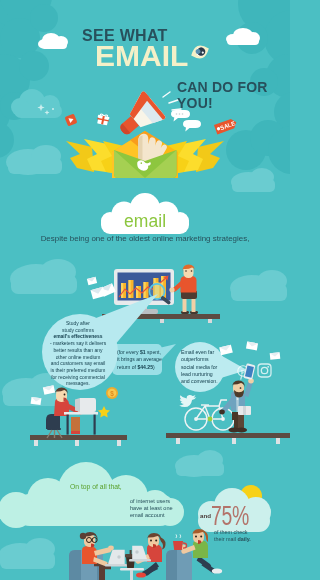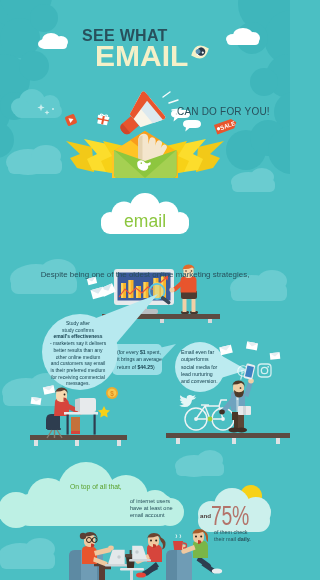--- a/index.html
+++ b/index.html
@@ -4,23 +4,23 @@
 <style>
   html,body{margin:0;padding:0;background:#4bbfc3;}
   body{width:290px;height:580px;overflow:hidden;font-family:"Liberation Sans",sans-serif;}
   #page{position:relative;width:290px;height:580px;overflow:hidden;background:#4bbfc3;}
   .lay{position:absolute;top:0;left:0;width:290px;height:580px;}
   .txt{position:absolute;}
   
   #t-see{left:82px;top:27px;font-size:16px;font-weight:bold;color:#28505c;letter-spacing:.3px;}
   #t-email{left:95px;top:41px;font-size:30px;font-weight:bold;color:#f4f0c8;letter-spacing:0px;line-height:30px;}
   #t-mark{left:37px;top:68px;font-size:31px;font-weight:bold;color:#ffffff;letter-spacing:0px;line-height:31px;}
-  #t-can{left:177px;top:106px;font-size:10px;font-weight:normal;color:#28505c;letter-spacing:.2px;}
+  #t-can{left:177px;top:79px;font-size:14px;font-weight:bold;color:#28505c;letter-spacing:.2px;}
   #t-cloudlbl{left:124px;top:211px;font-size:17.5px;color:#8cc63e;letter-spacing:.1px;}
-  #t-intro{left:0;top:234px;width:290px;text-align:center;font-size:7.95px;color:#27505b;line-height:9.8px;margin-top:36px;}
+  #t-intro{left:0;top:234px;width:290px;text-align:center;font-size:7.95px;color:#27505b;line-height:9.8px;}
   .bub{position:absolute;color:#16414f;}
   #b1{left:43px;top:321px;width:70px;text-align:center;font-size:4.95px;line-height:6.7px;color:#16414f;white-space:nowrap;}
   #b2{left:117px;top:349px;font-size:5.1px;line-height:7.3px;color:#16414f;white-space:nowrap;}
   #b3{left:181px;top:349px;font-size:5.2px;line-height:7.3px;color:#16414f;white-space:nowrap;}
   #s1pre{left:70px;top:483px;font-size:6.8px;color:#5aa02c;}
   #s1val{left:66px;top:488px;font-size:32px;color:#5aba3a;font-weight:normal;letter-spacing:-1px;}
   #s1desc{left:130px;top:498px;font-size:5.6px;color:#27505b;line-height:7.2px;white-space:nowrap;}
   #s2pre{left:200px;top:512px;font-size:6.2px;color:#4a3b39;font-weight:bold;}
   #s2val{left:211px;top:501px;font-size:27px;color:#b3736a;letter-spacing:-0.5px;transform:scaleX(0.72);transform-origin:left top;}
   #s2desc{left:214px;top:529px;font-size:5.4px;color:#27505b;line-height:7.1px;white-space:nowrap;}

